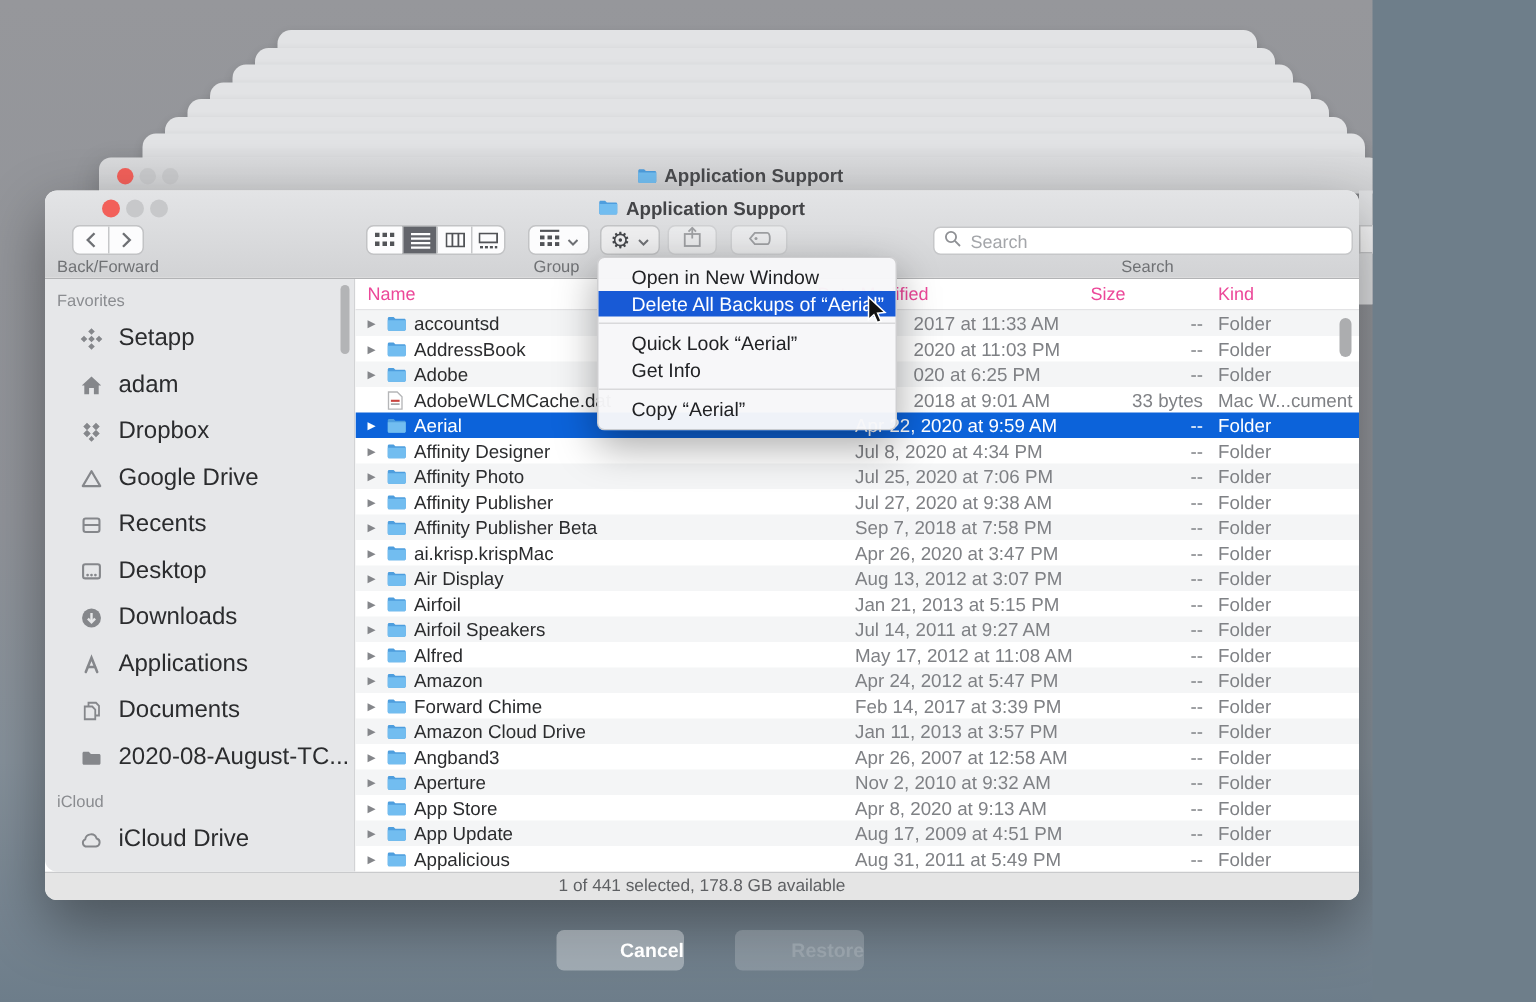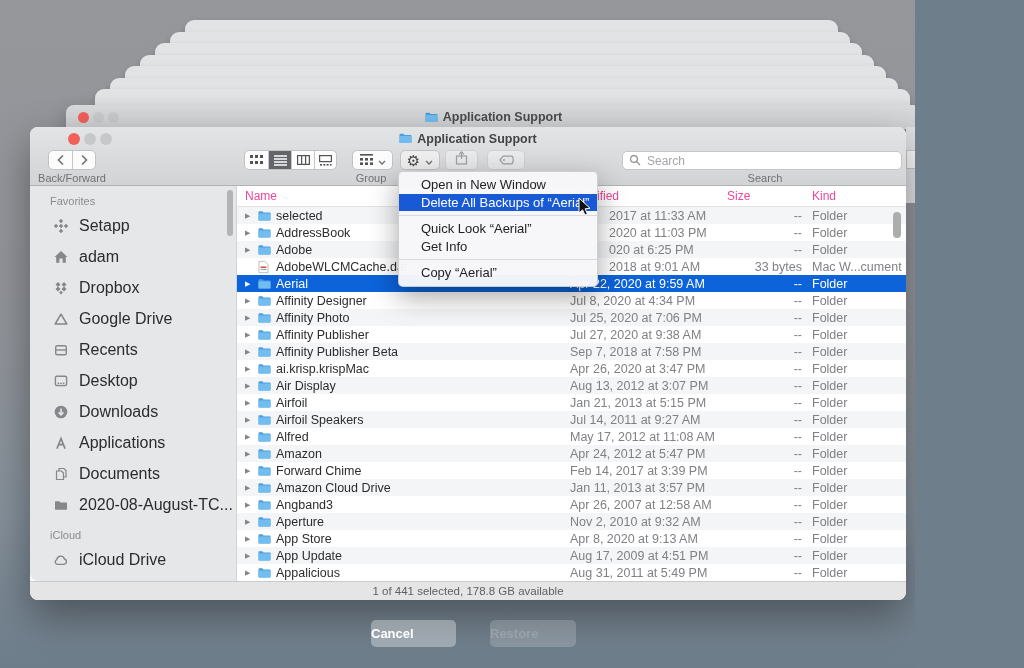--- a/index.html
+++ b/index.html
@@ -45,21 +45,21 @@
   .tlabel{position:absolute;top:45px;font-size:11px;color:#6f7174;text-align:center;}
   #searchfield{position:absolute;top:24px;left:592px;width:280px;height:19px;background:#fff;
     border:1px solid #c6c7c9;border-radius:5px;display:flex;align-items:center;padding:0 6px;gap:4px;}
   #searchfield input{border:none;outline:none;flex:1;font-size:12px;color:#333;background:transparent;
     font-family:inherit;}
   #searchfield input::placeholder{color:#a4a6aa;}
 
   
   #sidebar{position:absolute;left:0;top:59px;width:207px;height:395px;background:#e6e7e9;
     border-right:1px solid #d2d3d5;border-radius:0 0 0 8px;padding-top:8px;overflow:hidden;}
-  .shead{height:14px;line-height:14px;padding-left:20px;font-size:11px;color:#8a8c90;margin-bottom:2px;}
+  .shead{height:14px;line-height:14px;padding-left:8px;font-size:11px;color:#8a8c90;margin-bottom:2px;}
   .sitem{height:31px;display:flex;align-items:center;padding-left:22px;gap:10px;}
   .sitem .sic{width:17px;height:17px;color:#85878b;display:flex;align-items:center;justify-content:center;}
   .sitem .slabel{font-size:16px;color:#2b2c2e;white-space:nowrap;}
   .sgap{height:8px;}
   #side-thumb{position:absolute;left:197px;top:63px;width:6px;height:46px;background:#b3b4b6;border-radius:3px;}
 
   
   #lheader{position:absolute;left:207px;right:0;top:59px;height:21px;background:#fff;
     border-bottom:1px solid #e3e3e5;font-size:12px;color:#ec4899;}
   #lheader span{position:absolute;top:3px;}
@@ -92,21 +92,21 @@
   .msep{height:1px;background:#d9d9db;margin:4px 0;}
 
   
   .tm-btn{position:absolute;width:27px;height:27px;border-radius:6px;display:flex;
     align-items:center;justify-content:center;}
   #tm-up{left:941px;top:316px;background:#c7cfd7;}
   #tm-down{left:941px;top:382px;background:#bcc5cd;}
   #tm-label{position:absolute;left:938px;top:356px;font-size:13px;color:#fcfdfe;white-space:nowrap;
     text-shadow:0 1px 2px rgba(0,0,0,.25);}
   .bot-btn{position:absolute;top:620px;height:27px;border-radius:5px;border:none;
-    font-size:13px;font-weight:bold;font-family:inherit;text-align:left;line-height:27px;}
+    font-size:13px;font-weight:bold;font-family:inherit;text-align:right;line-height:27px;}
   #btn-cancel{left:371px;width:85px;background:rgba(255,255,255,.34);color:#fff;}
   #btn-restore{left:490px;width:86px;background:rgba(255,255,255,.18);color:#97a1a9;}
 
   #cursor{position:absolute;left:578px;top:197px;z-index:60;}
 </style>
 </head>
 <body>
 
 <div id="canvas">
 
@@ -372,21 +372,21 @@
 
     <div id="rows">
         <div class="lrow stripe">
           <span class="disc">▶</span>
           <span class="ficon">
             <svg width="13" height="11" viewBox="0 0 13 11">
               <path fill="#4e9ede" d="M0.5 1.8C0.5 1.2 0.9 0.8 1.5 0.8H4.4L5.6 2H11.5C12.1 2 12.5 2.4 12.5 3V9C12.5 9.6 12.1 10 11.5 10H1.5C0.9 10 0.5 9.6 0.5 9Z"></path>
               <path fill="#72bdf0" d="M0.5 3H12.5V9C12.5 9.6 12.1 10 11.5 10H1.5C0.9 10 0.5 9.6 0.5 9Z"></path>
             </svg>
           </span>
-          <span class="fname">selected</span>
+          <span class="fname">accountsd</span>
           <span class="fdate cov">2017 at 11:33 AM</span>
           <span class="fsize">--</span>
           <span class="fkind">Folder</span>
         </div>
         <div class="lrow">
           <span class="disc">▶</span>
           <span class="ficon">
             <svg width="13" height="11" viewBox="0 0 13 11">
               <path fill="#4e9ede" d="M0.5 1.8C0.5 1.2 0.9 0.8 1.5 0.8H4.4L5.6 2H11.5C12.1 2 12.5 2.4 12.5 3V9C12.5 9.6 12.1 10 11.5 10H1.5C0.9 10 0.5 9.6 0.5 9Z"></path>
               <path fill="#72bdf0" d="M0.5 3H12.5V9C12.5 9.6 12.1 10 11.5 10H1.5C0.9 10 0.5 9.6 0.5 9Z"></path>

